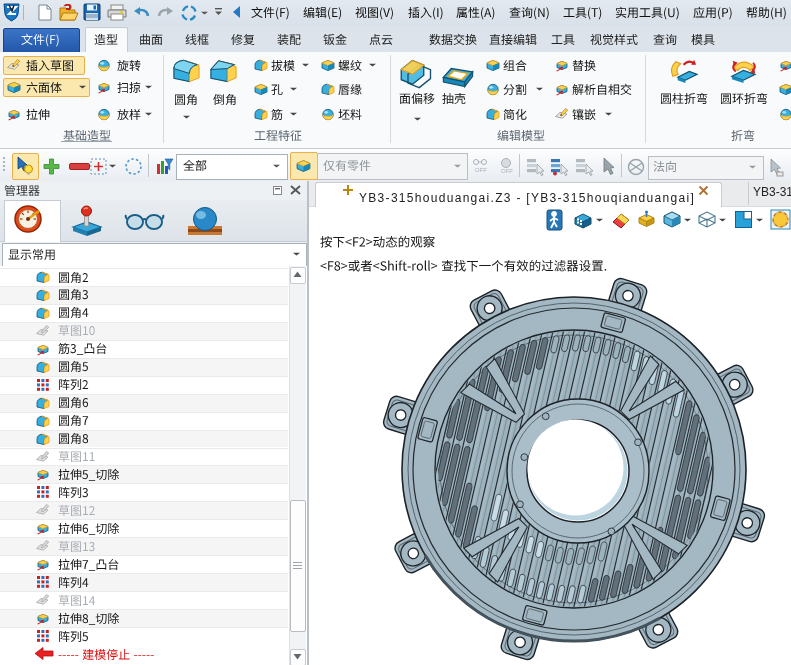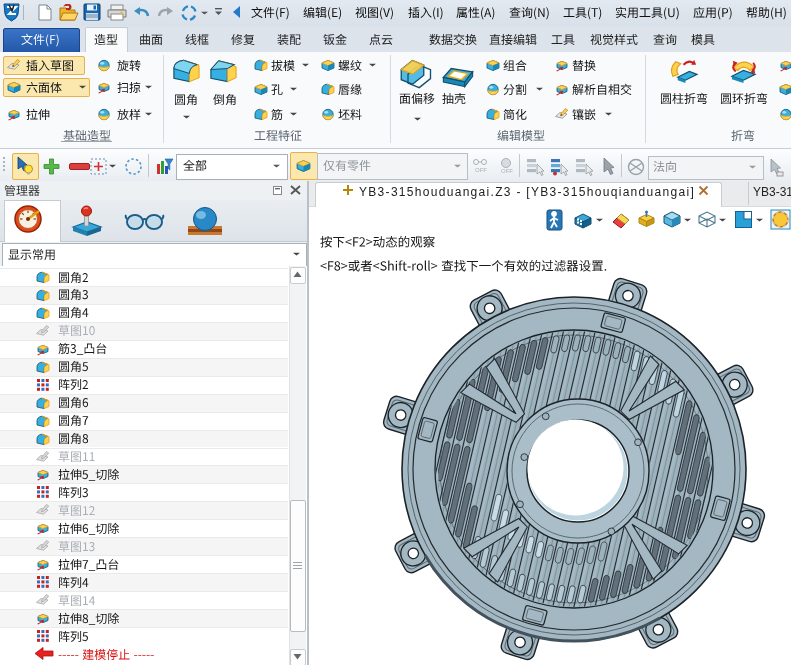--- a/index.html
+++ b/index.html
@@ -798,21 +798,21 @@
       <path d="M0 4.5 L9 4.5"></path>
       <path d="M0 7.5 L9 7.5"></path>
     </g>
   </svg>
 <div class="abs" style="left:309px;top:181px;width:482px;height:484px;background:#fff;"></div>
 <div class="abs" style="left:309px;top:181px;width:482px;height:25px;background:#e9ebed;border-bottom:1px solid #d8dadc;"></div>
 <div class="abs" style="left:315px;top:182px;width:405px;height:24px;background:#fff;border:1px solid #c8ccd0;border-bottom:none;border-radius:3px 3px 0 0;"></div>
 <svg class="abs" style="left:342px;top:184px" width="12" height="12" viewBox="0 0 12 12">
     <path d="M5 1 L7 1 L7 5 L11 5 L11 7 L7 7 L7 11 L5 11 L5 7 L1 7 L1 5 L5 5 Z" fill="#b8860b"></path>
   </svg>
-<div class="abs" style="left:359px;top:185px;width:335px;height:16px;font:12px 'Liberation Sans',sans-serif;color:#222;white-space:nowrap;letter-spacing:1.3px;">YB3-315houduangai.Z3 - [YB3-315houqianduangai]</div>
+<div class="abs" style="left:359px;top:191px;width:335px;height:16px;font:12px 'Liberation Sans',sans-serif;color:#222;white-space:nowrap;letter-spacing:1.3px;">YB3-315houduangai.Z3 - [YB3-315houqianduangai]</div>
 <svg class="abs" style="left:698px;top:185px" width="11" height="11" viewBox="0 0 11 11">
     <path d="M1.5 1.5 L9.5 9.5 M9.5 1.5 L1.5 9.5" stroke="#b07030" stroke-width="1.8"></path>
   </svg>
 <div class="abs" style="left:748px;top:182px;width:1px;height:23px;background:#c8ccd0;"></div>
 <div class="abs" style="left:753px;top:185px;width:38px;height:16px;font:12px 'Liberation Sans',sans-serif;color:#222;white-space:nowrap;overflow:hidden;">YB3-315houdu</div>
 <svg class="abs" style="left:546px;top:209px" width="19" height="22" viewBox="0 0 19 22">
     <rect x="1" y="1" width="15" height="20" rx="2" fill="#2878b8" stroke="#18507e"></rect>
     <g stroke="#fff" stroke-width="1.8" fill="none">
       <circle cx="8" cy="5" r="2" fill="#fff"></circle>
       <path d="M8 7 L8 13 M8 9 L4 12 M8 9 L12 11 M8 13 L5 19 M8 13 L11 18"></path>

